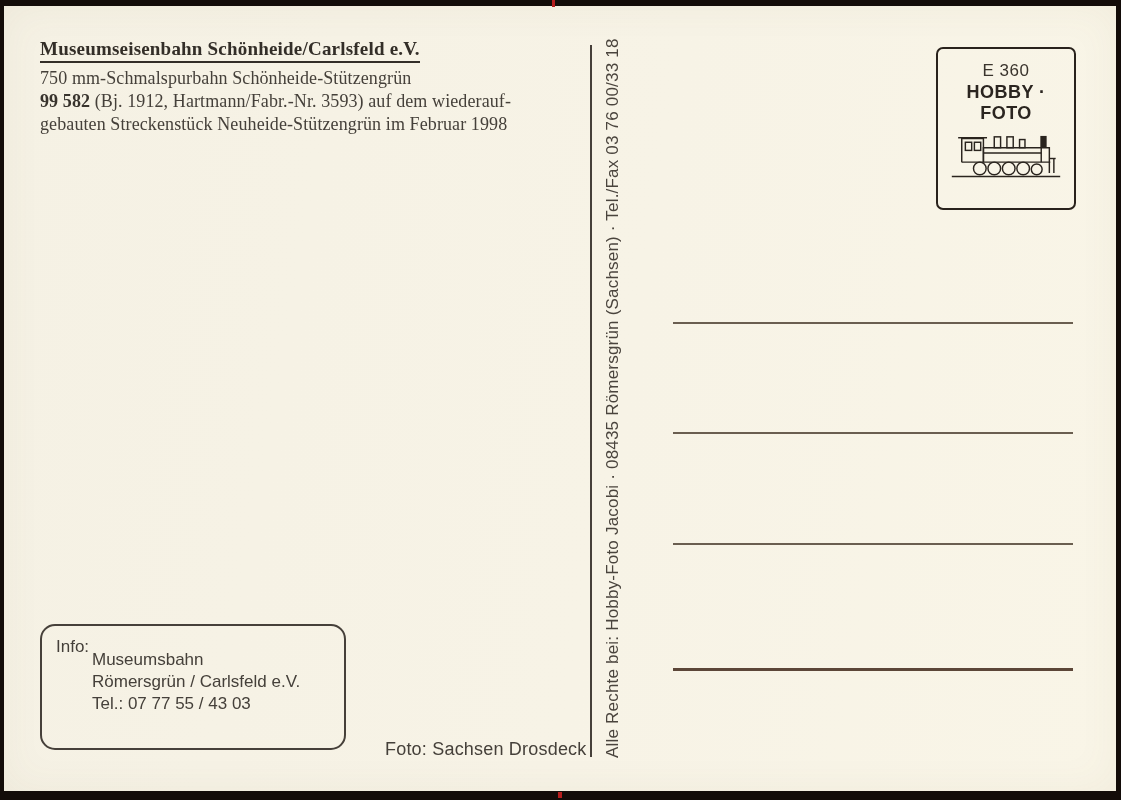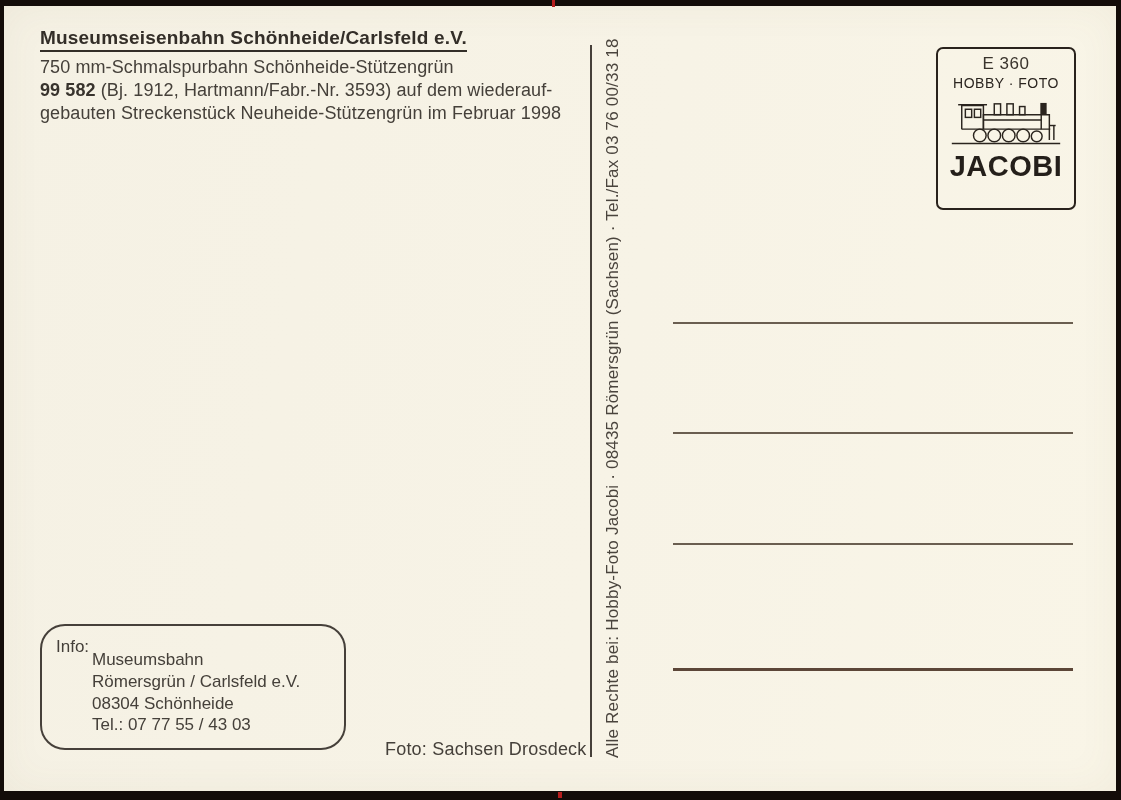--- a/index.html
+++ b/index.html
@@ -12,38 +12,38 @@
   .paper{
     position:absolute;left:4px;top:6px;width:1112px;height:785px;
     background:linear-gradient(100deg,#f5f1e4 0%,#f7f3e6 55%,#f9f5e7 100%);
     box-shadow:inset 0 0 40px rgba(120,100,70,0.06);
   }
   .red-tick{position:absolute;background:#b51d1d;z-index:5;}
   .red-tick.top{left:552px;top:0;width:3px;height:7px;}
   .red-tick.bottom{left:558px;top:792px;width:4px;height:6px;}
 
   
-  .header{position:absolute;left:36px;top:21px;width:540px;color:#3b352e;}
+  .header{position:absolute;left:36px;top:32px;width:540px;color:#3b352e;font-family:Liberation Serif, serif;}
   .header .title{
     font-size:19px;font-weight:bold;color:#332e28;letter-spacing:0.2px;
     display:inline-block;border-bottom:2px solid #332e28;padding-bottom:1px;margin-bottom:4px;
     white-space:nowrap;
   }
   .header .line{font-size:18px;line-height:23px;color:#45403a;letter-spacing:0.1px;white-space:nowrap;}
   .header .loco-no{font-weight:bold;color:#383val330;margin-top:45px;}
   .header .loco-no{font-weight:bold;color:#38332d;}
 
   
   .stamp-box{
     position:absolute;left:932px;top:41px;width:140px;height:163px;
     border:2.5px solid #29221c;border-radius:7px;
-    text-align:center;color:#2e2822;box-sizing:border-box;padding-top:5px;
+    text-align:center;color:#2e2822;box-sizing:border-box;padding-top:12px;
   }
   .stamp-box .code{font-size:17px;letter-spacing:0.5px;color:#3a342d;}
-  .stamp-box .brand{font-size:14px;font-weight:normal;letter-spacing:0.5px;margin-top:1px;color:#2b2520;}
+  .stamp-box .brand{font-size:18px;font-weight:bold;letter-spacing:0.5px;margin-top:1px;color:#2b2520;}
   .stamp-box .loco{margin:2px auto 0 auto;display:block;}
   .stamp-box .name{font-size:29px;font-weight:bold;letter-spacing:0.5px;color:#241f1a;margin-top:1px;}
 
   
   .divider-vertical{position:absolute;left:586px;top:39px;width:2px;height:712px;background:#46403a;}
   .rights-vertical{
     position:absolute;left:599px;top:752px;width:712px;height:30px;
     transform:rotate(-90deg);transform-origin:0 0;
     font-size:17px;color:#4a443d;letter-spacing:0.2px;white-space:nowrap;
   }
@@ -51,21 +51,21 @@
   
   .address-line{position:absolute;left:669px;width:400px;height:2px;background:#6a5e50;}
   .address-line.l1{top:316px;}
   .address-line.l2{top:426px;}
   .address-line.l3{top:537px;}
   .address-line.l4{top:662px;height:3px;background:#5c4638;}
 
   
   .info-box{
     position:absolute;left:36px;top:618px;width:306px;height:126px;
-    border:2px solid #46403a;border-radius:25px;box-sizing:border-box;
+    border:2px solid #46403a;border-radius:15px;box-sizing:border-box;
     padding:11px 0 0 14px;color:#45403a;
   }
   .info-row{display:flex;}
   .info-label{font-size:17px;width:36px;flex:0 0 36px;}
   .info-lines{font-size:17px;line-height:21.8px;margin-top:12px;}
 
   
   .photo-credit{position:absolute;left:381px;top:733px;font-size:18px;color:#45403a;letter-spacing:0.2px;}
 
   svg.loco-svg *{stroke:#2a241e;fill:none;stroke-width:1.6;}
@@ -114,38 +114,36 @@
       <rect x="52" y="12" width="7" height="12"></rect>
       <rect x="66" y="12" width="7" height="12"></rect>
       <rect x="80" y="15" width="6" height="9"></rect>
 
       <rect x="103" y="11" width="7" height="13" class="fill"></rect>
 
       <path d="M104 24 H113 V52"></path>
       <line x1="113" y1="36" x2="120" y2="36"></line>
       <line x1="118" y1="36" x2="118" y2="52"></line>
     </svg>
-    <div class="name">JACOBI</div>
   </div>
 
   <div class="divider-vertical"></div>
   <div class="rights-vertical">Alle Rechte bei: Hobby-Foto Jacobi · 08435 Römersgrün (Sachsen) · Tel./Fax 03 76 00/33 18</div>
 
   <div class="address-line l1"></div>
   <div class="address-line l2"></div>
   <div class="address-line l3"></div>
   <div class="address-line l4"></div>
 
   <div class="info-box">
     <div class="info-row">
       <span class="info-label">Info:</span>
       <div class="info-lines">
         <div>Museumsbahn</div>
         <div>Römersgrün / Carlsfeld e.V.</div>
-        <div>08304 Schönheide</div>
         <div>Tel.: 07 77 55 / 43 03</div>
       </div>
     </div>
   </div>
 
   <div class="photo-credit">Foto: Sachsen Drosdeck</div>
 
 </div>
 
 </body></html>

